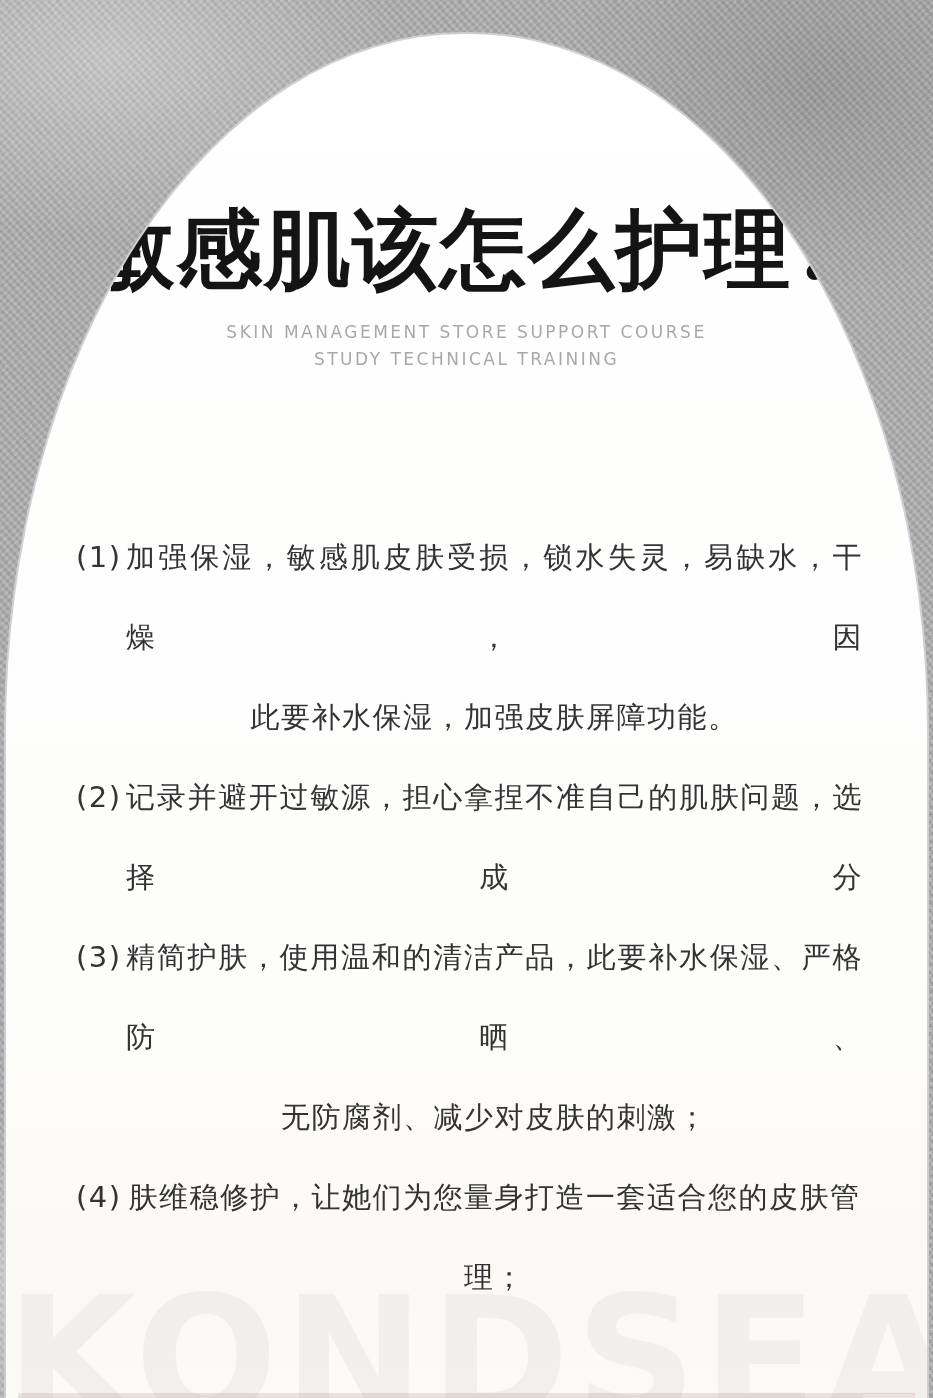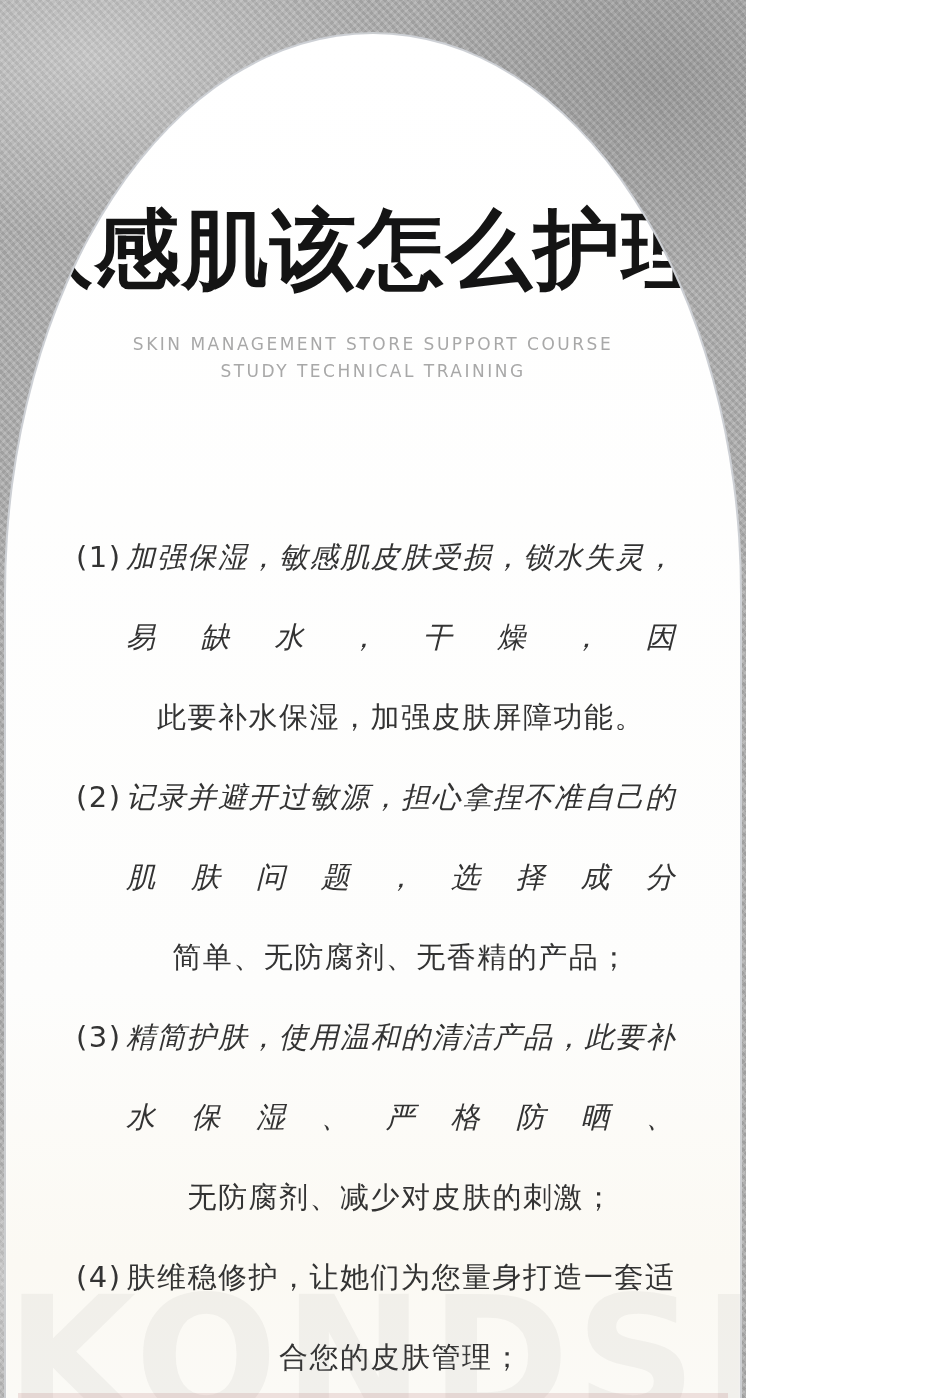--- a/index.html
+++ b/index.html
@@ -1,18 +1,18 @@
 <!DOCTYPE html>
 <html><head>
 <meta charset="utf-8">
 <style>
   html, body { margin: 0; padding: 0; }
   .canvas {
     position: relative;
-    width: 746px;
+    width: 933px;
     height: 1398px;
     overflow: hidden;
     font-family: "DejaVu Sans", "Liberation Sans", sans-serif;
     background-color: #b2b2b2;
     background-image:
       radial-gradient(ellipse 420px 260px at 12% 4%, rgba(255,255,255,0.30), transparent 70%),
       radial-gradient(ellipse 380px 300px at 88% 6%, rgba(0,0,0,0.10), transparent 70%),
       radial-gradient(ellipse 300px 240px at 2% 92%, rgba(255,255,255,0.35), transparent 70%),
       radial-gradient(ellipse 500px 400px at 50% 50%, rgba(0,0,0,0.05), transparent 75%),
       repeating-linear-gradient(47deg, rgba(255,255,255,0.07) 0 3px, rgba(0,0,0,0.06) 3px 6px),
@@ -45,21 +45,21 @@
     content: "";
     position: absolute;
     left: -2px; right: -2px;
     bottom: 10px;
     height: 9px;
     background: #3b8d99;
     box-shadow: 0 1px 0 rgba(30,90,100,0.5);
     z-index: -1;
   }
   .subtitle {
-    margin-top: 34px;
+    margin-top: 22px;
     text-align: center;
     color: #a8a8a8;
     font-size: 17px;
     letter-spacing: 2.5px;
     line-height: 27px;
     font-weight: 400;
   }
   .list {
     position: absolute;
     left: 70px; right: 64px;
@@ -72,21 +72,21 @@
     font-size: 29px;
     line-height: 80px;
     letter-spacing: 1.5px;
   }
   .item .num {
     position: absolute;
     left: 0; top: 0;
     line-height: 80px;
     color: #333333;
   }
-  .item .l1 { text-align: justify; text-align-last: justify; font-style: italic; }
+  .item .l1 { text-align: justify; text-align-last: justify; }
   .item .l2 { text-align: center; }
   .watermark {
     position: absolute;
     left: 0; right: 0;
     bottom: -58px;
     text-align: center;
     font-family: "DejaVu Sans", "Liberation Sans", sans-serif;
     font-size: 168px;
     font-weight: 800;
     letter-spacing: 6px;
@@ -121,21 +121,20 @@
 
       <div class="item">
         <span class="num">(1)</span>
         <div class="l1">加强保湿，敏感肌皮肤受损，锁水失灵，易缺水，干燥，因</div>
         <div class="l2">此要补水保湿，加强皮肤屏障功能。</div>
       </div>
 
       <div class="item">
         <span class="num">(2)</span>
         <div class="l1">记录并避开过敏源，担心拿捏不准自己的肌肤问题，选择成分</div>
-        <div class="l2">简单、无防腐剂、无香精的产品；</div>
       </div>
 
       <div class="item">
         <span class="num">(3)</span>
         <div class="l1">精简护肤，使用温和的清洁产品，此要补水保湿、严格防晒、</div>
         <div class="l2">无防腐剂、减少对皮肤的刺激；</div>
       </div>
 
       <div class="item">
         <span class="num">(4)</span>

